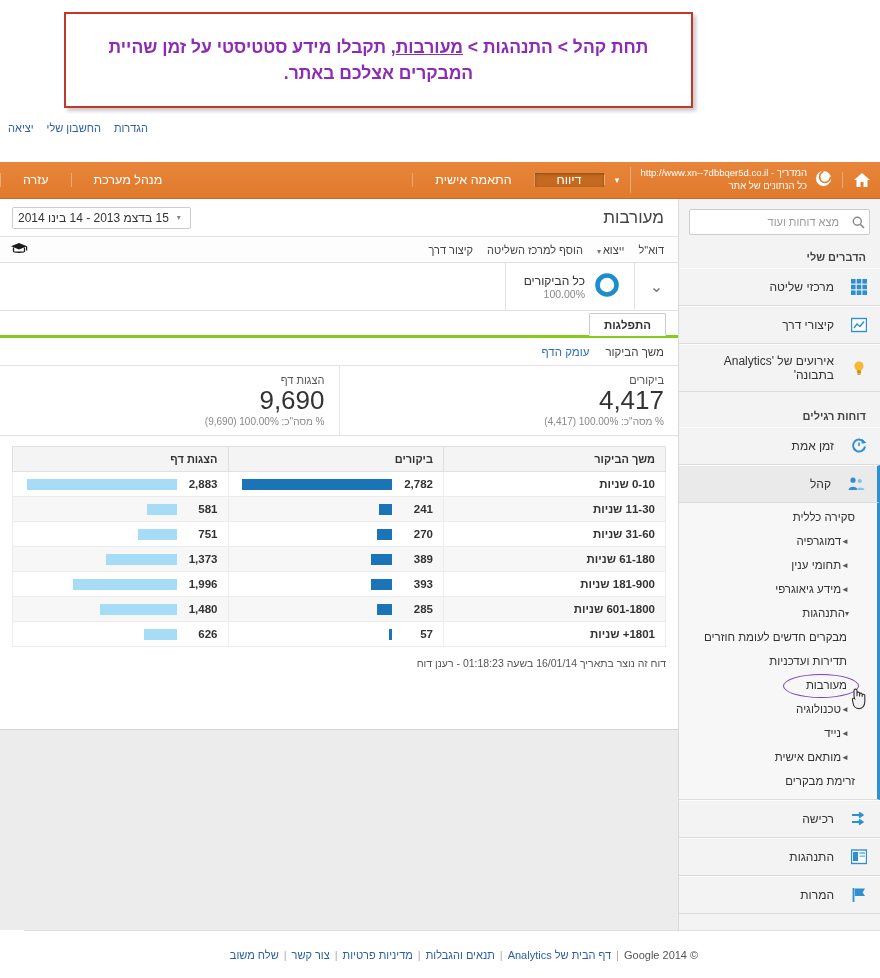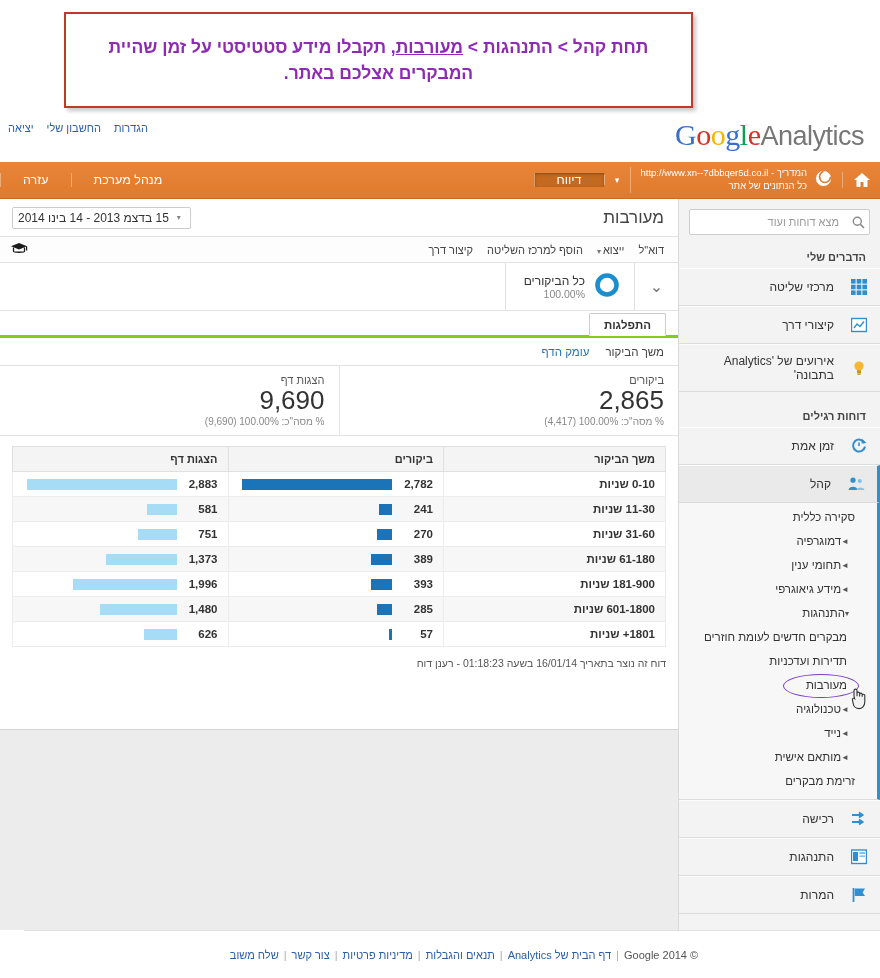--- a/index.html
+++ b/index.html
@@ -253,23 +253,20 @@
     <span>המבקרים אצלכם באתר.</span>
   </div>
 </div>
 
 <div class="topbar">
   <div class="top-links">
     <a href="#">הגדרות</a>
     <a href="#">החשבון שלי</a>
     <a href="#">יציאה</a>
   </div>
-  <div class="ga-logo">
-    <span class="g1">G</span><span class="o1">o</span><span class="o2">o</span><span class="g2">g</span><span class="l1">l</span><span class="e1">e</span><span class="an">Analytics</span>
-  </div>
 </div>
 
 <div class="nav">
   <div class="nav-home">
     <svg width="18" height="16" viewBox="0 0 18 16">
         <path d="M9 1 L17 8 L14.5 8 L14.5 15 L10.5 15 L10.5 10 L7.5 10 L7.5 15 L3.5 15 L3.5 8 L1 8 Z" fill="#fff"></path>
       </svg>
   </div>
   <div class="nav-acct">
     <span>
@@ -279,20 +276,21 @@
           <circle cx="8.5" cy="8.5" r="8" fill="none" stroke="#e07a2c" stroke-width="1"></circle>
         </svg>
     </span>
     <div class="nav-acct-txt">
       <div class="u">http://www.xn--7dbbqer5d.co.il - המדריך</div>
       <div>כל הנתונים של אתר</div>
     </div>
   </div>
   <div class="nav-caret">▾</div>
   <div class="nav-tab active">דיווח</div>
+  <div class="nav-tab">התאמה אישית</div>
   <div class="nav-spacer"></div>
   <div class="nav-tab">מנהל מערכת</div>
   <div class="nav-tab">עזרה</div>
 </div>
 
 <div class="sidebar">
 
   <div class="side-search">
     <div class="side-search-box">
       <span class="mag">
@@ -505,21 +503,21 @@
   </div>
 
   <div class="metric-tabs">
     <span>משך הביקור</span>
     <span class="link">עומק הדף</span>
   </div>
 
   <div class="summary">
     <div class="sum-cell">
       <div class="sum-label">ביקורים</div>
-      <div class="sum-value">2,865</div>
+      <div class="sum-value">4,417</div>
       <div class="sum-sub">% מסה"כ: 100.00% (4,417)</div>
     </div>
     <div class="sum-cell">
       <div class="sum-label">הצגות דף</div>
       <div class="sum-value">9,690</div>
       <div class="sum-sub">% מסה"כ: 100.00% (9,690)</div>
     </div>
   </div>
 
   <div class="tbl-wrap">

